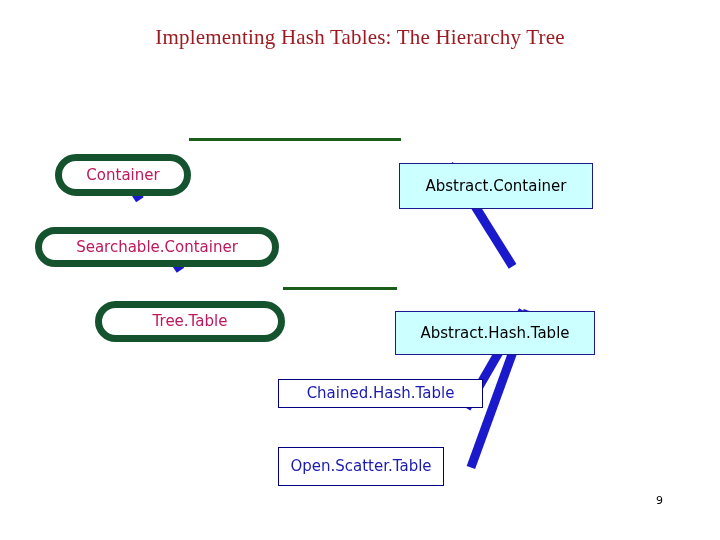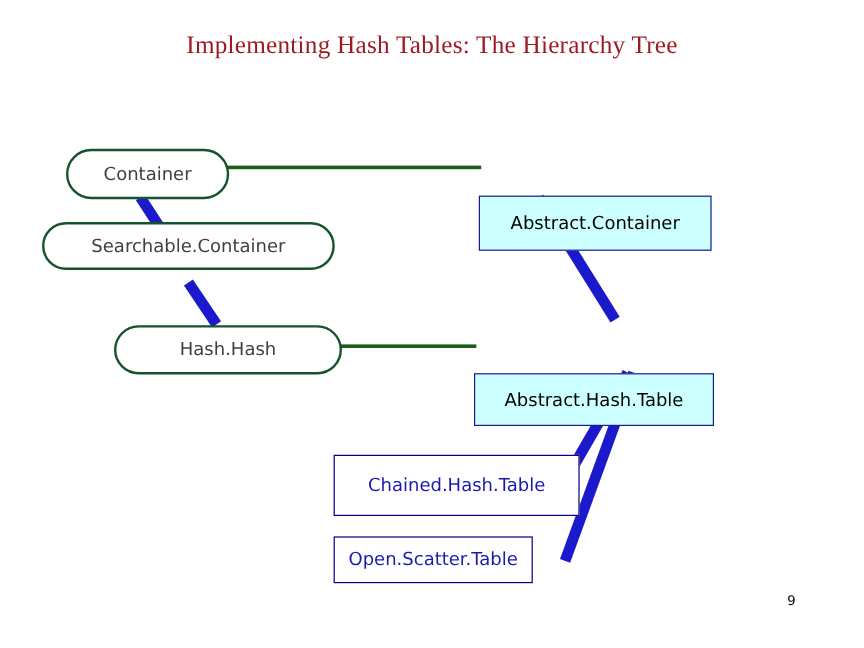--- a/index.html
+++ b/index.html
@@ -39,23 +39,24 @@
     align-items: center;
     justify-content: center;
     font-family: "DejaVu Sans", sans-serif;
     font-size: 15px;
     line-height: 1;
     white-space: nowrap;
     z-index: 3;
   }
   .node.interface {
     background: #ffffff;
-    border: 2px solid #14532d;
+    border: 7px solid #14532d;
     border-radius: 24px;
-    color: #404040;
+    color: #be185d;
+    margin-top: 30px;
   }
   .node.abstract {
     background: #CCFFFF;
     border: 1px solid #1B1B8F;
     border-radius: 0;
     color: #000000;
     margin-top: 44px;
   }
   .node.concrete {
     background: #ffffff;
@@ -105,30 +106,30 @@
       <div class="conn-blue" style="left: 528px; top: 305.5px; width: 167px; height: 9px; transform: rotate(110deg);"></div>
     </div>
 
   <div id="node-layer">
       <div class="node interface" style="left: 55px; top: 124px; width: 136px; height: 42px;">
         <span>Container</span>
       </div>
       <div class="node abstract" style="left: 399px; top: 119px; width: 194px; height: 46px;">
         <span>Abstract.Container</span>
       </div>
-      <div class="node interface" style="left: 35px; top: 185px; width: 244px; height: 40px;">
+      <div class="node interface" style="left: 35px; top: 197px; width: 244px; height: 40px;">
         <span>Searchable.Container</span>
       </div>
       <div class="node interface" style="left: 95px; top: 271px; width: 190px; height: 41px;">
-        <span>Hash.Hash</span>
+        <span>Tree.Table</span>
       </div>
       <div class="node abstract" style="left: 395px; top: 267px; width: 200px; height: 44px;">
         <span>Abstract.Hash.Table</span>
       </div>
-      <div class="node concrete" style="left: 278px; top: 379px; width: 205px; height: 51px;">
+      <div class="node concrete" style="left: 278px; top: 379px; width: 205px; height: 29px;">
         <span>Chained.Hash.Table</span>
       </div>
       <div class="node concrete" style="left: 278px; top: 447px; width: 166px; height: 39px;">
         <span>Open.Scatter.Table</span>
       </div>
     </div>
 
   <div id="page-number">9</div>
 
 </div>

